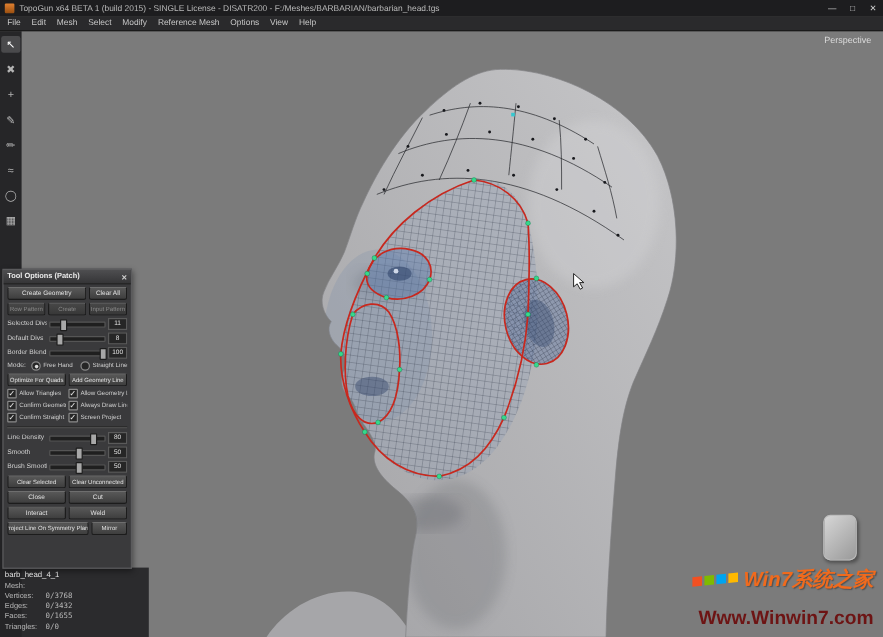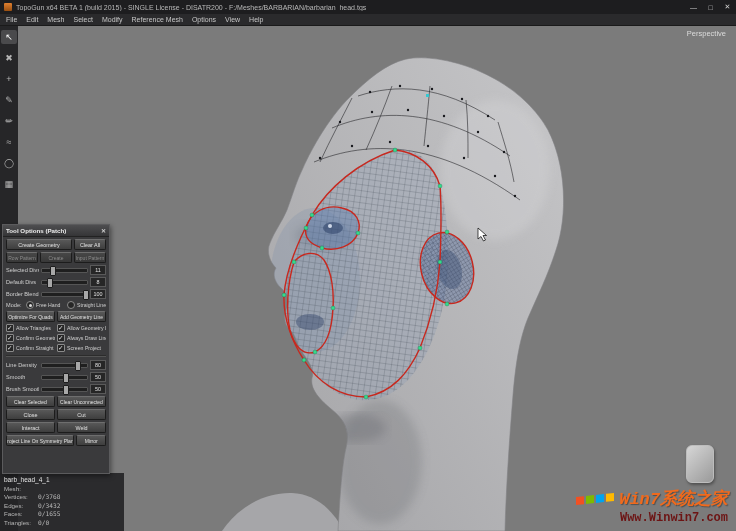--- a/index.html
+++ b/index.html
@@ -51,28 +51,28 @@
   .cklab{font-size:5.2px;color:#cfcfcf;margin-left:2px;white-space:nowrap;overflow:hidden;}
   .ckcell{display:flex;align-items:center;flex:1;min-width:0;}
   .pdiv{height:1px;background:#2c2c2c;border-bottom:1px solid #545454;margin:1px 0;}
   
   .status{position:absolute;left:0;bottom:0;width:116px;z-index:28;background:rgba(36,36,38,.92);
           padding:3px 4px 4px;font-size:6.2px;color:#b8b8b8;line-height:8.5px;}
   .status .name{color:#ececec;font-size:6.5px;}
   .status .sl{display:inline-block;width:34px;}
   .status .sv{font-family:"DejaVu Sans Mono",monospace;}
   
-  .wm{position:absolute;right:8px;bottom:6px;z-index:25;text-align:right;font-family:Liberation Mono, monospace;}
+  .wm{position:absolute;right:8px;bottom:6px;z-index:25;text-align:right;}
   .wm-block{width:26px;height:36px;margin:0 14px 4px auto;border-radius:6px;
             background:linear-gradient(135deg,#d6d6d6,#9a9a9a);box-shadow:1px 2px 3px rgba(0,0,0,.35);
             border:1px solid #bdbdbd;}
   .wm-row{display:flex;align-items:center;justify-content:flex-end;gap:4px;}
   .wm-title{font-size:17px;font-weight:bold;font-style:italic;color:var(--watermark-orange,#f06a1d);
             text-shadow:1px 1px 1px rgba(0,0,0,.35);}
-  .wm-url{font-size:12px;font-weight:bold;color:#6d1414;margin-top:1px;}
+  .wm-url{font-size:16px;font-weight:bold;color:#6d1414;margin-top:13px;}
   .flag{display:inline-block;transform:skewY(-6deg);}
   .flag i{display:block;width:8px;height:8px;margin:1px;float:left;}
 </style>
 </head>
 <body>
 
 <div id="app">
 
   <svg class="viewport" width="736" height="531" viewBox="0 0 736 531">
     <defs>

